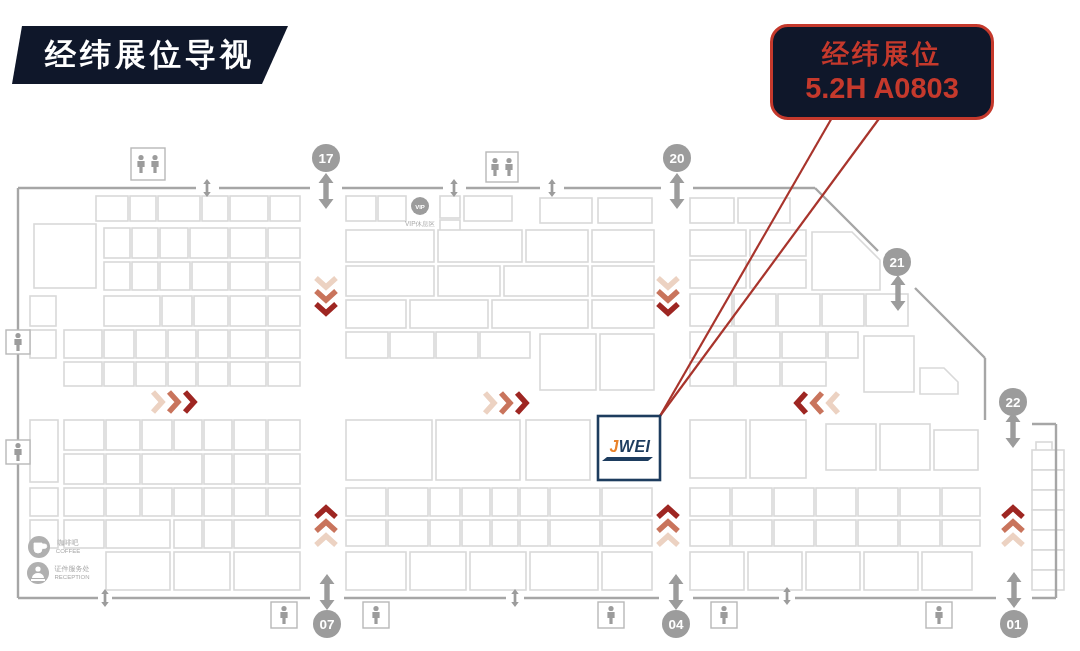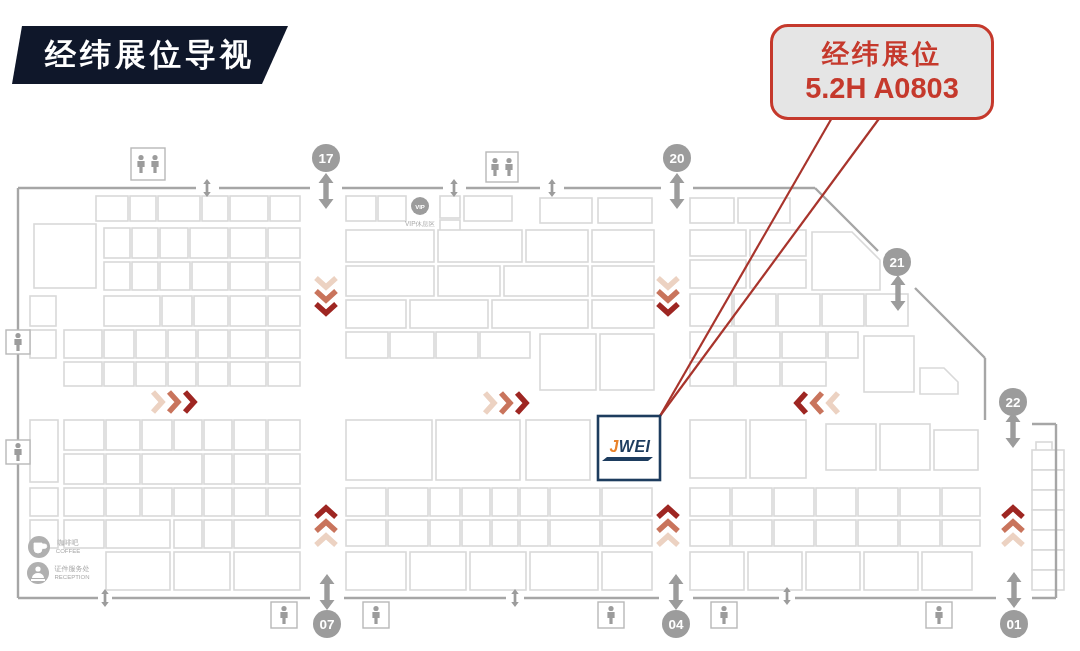--- a/index.html
+++ b/index.html
@@ -7,21 +7,21 @@
            font-family:"Liberation Sans", sans-serif; overflow:hidden; }
   .map-svg { position:absolute; left:0; top:0; z-index:1; }
 
   .banner { position:absolute; left:12px; top:26px; width:276px; height:58px;
             background:#0f172a; z-index:2;
             clip-path:polygon(10px 0, 100% 0, calc(100% - 26px) 100%, 0 100%);
             display:flex; align-items:center; justify-content:center;
             color:#fff; font-size:31px; font-weight:bold; letter-spacing:4px; }
 
   .callout { position:absolute; left:770px; top:24px; width:218px; height:90px;
-             background:#e5e5e5; border:3px solid #c5392c; border-radius:18px; z-index:3;
+             background:#0f172a; border:3px solid #c5392c; border-radius:18px; z-index:3;
              display:flex; flex-direction:column; align-items:center; justify-content:center;
              color:#c5392c; font-weight:bold; line-height:1.22; }
   .callout .l1 { font-size:27px; letter-spacing:3px; }
   .callout .l2 { font-size:29px; }
 
   .booths rect, .booths path { fill:#fff; stroke:#d9d9d9; stroke-width:1.6px; }
   .walls path { fill:none; stroke:#a6a6a6; stroke-width:2.4px; }
   .gate-circle { fill:#9c9c9c; }
   .gate-num { fill:#fff; font-size:13.5px; font-weight:bold; text-anchor:middle; }
   .garrow { fill:#9c9c9c; }

